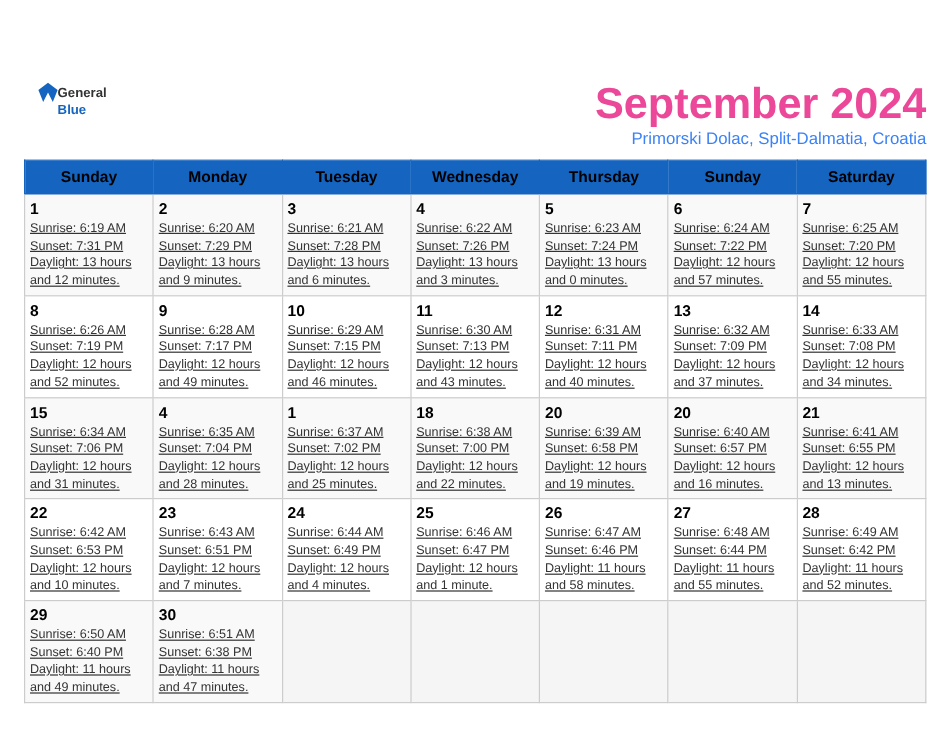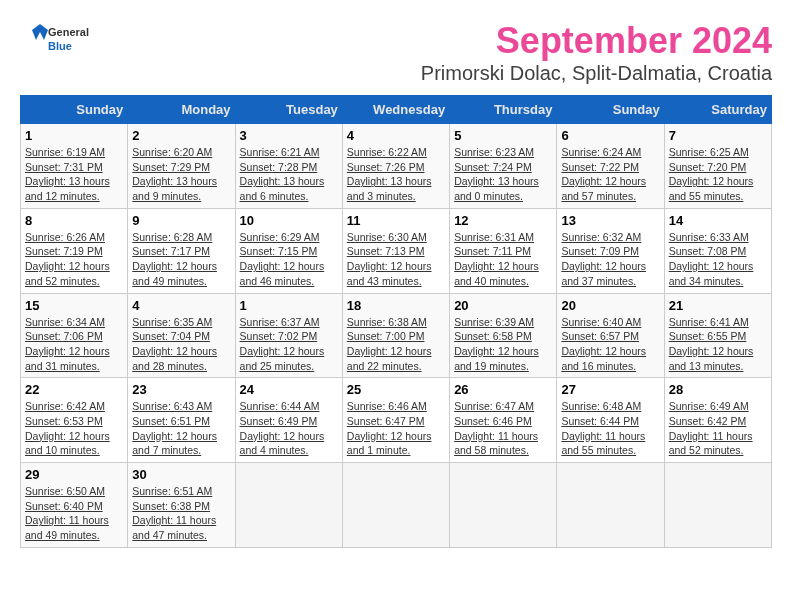--- a/index.html
+++ b/index.html
@@ -8,46 +8,47 @@
       background: #fff;
       width: 792px;
       min-height: 612px;
       padding: 20px;
     }
     .header-area {
       display: flex;
       justify-content: space-between;
       align-items: flex-start;
       margin-bottom: 10px;
+      margin-top: 45px;
     }
     .logo {
       display: flex;
       align-items: center;
       gap: 4px;
     }
     .title-area { text-align: right; }
     .month-title {
       font-size: 36px;
       font-weight: bold;
       color: #ec4899;
     }
     .location-title {
-      font-size: 20px;
-      color: #404040;
+      font-size: 14px;
+      color: #3b82f6;
     }
     table {
       width: 100%;
       border-collapse: collapse;
       font-size: 11px;
     }
     thead tr th {
       background-color: #1565c0;
-      color: #e5e5e5;
+      color: #000000;
       padding: 6px 4px;
-      text-align: right;
+      text-align: center;
       font-size: 13px;
       font-weight: bold;
       border: 1px solid #1565c0;
     }
     tbody tr td {
       border: 1px solid #ccc;
       vertical-align: top;
       padding: 4px;
       width: calc(100% / 7);
       min-height: 80px;

